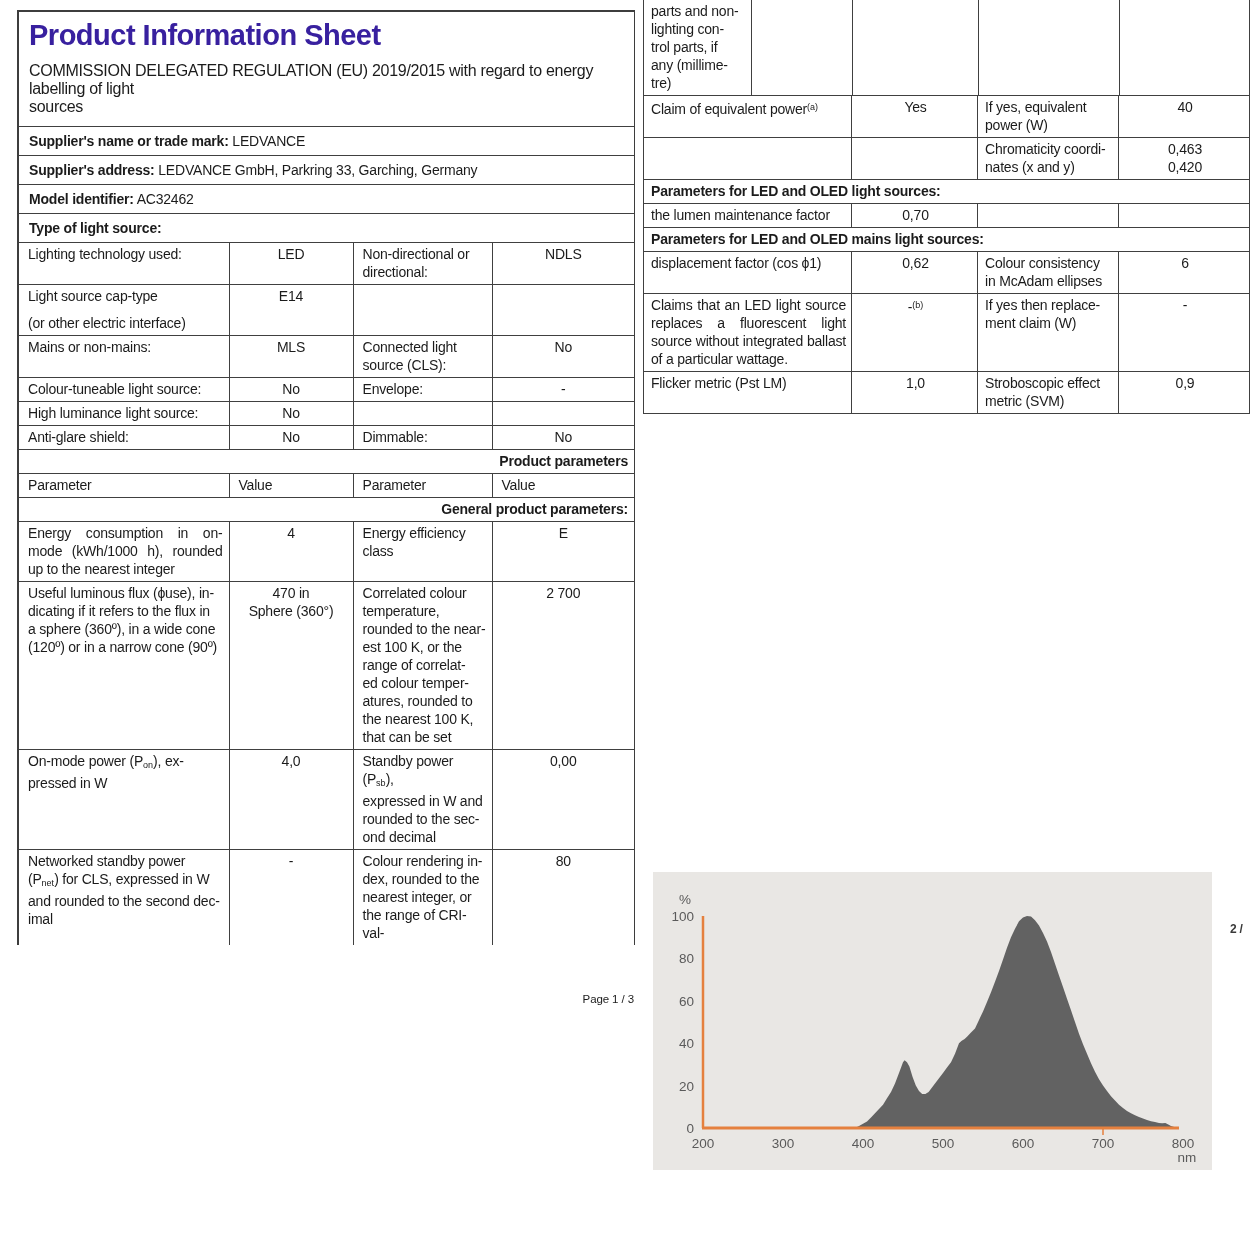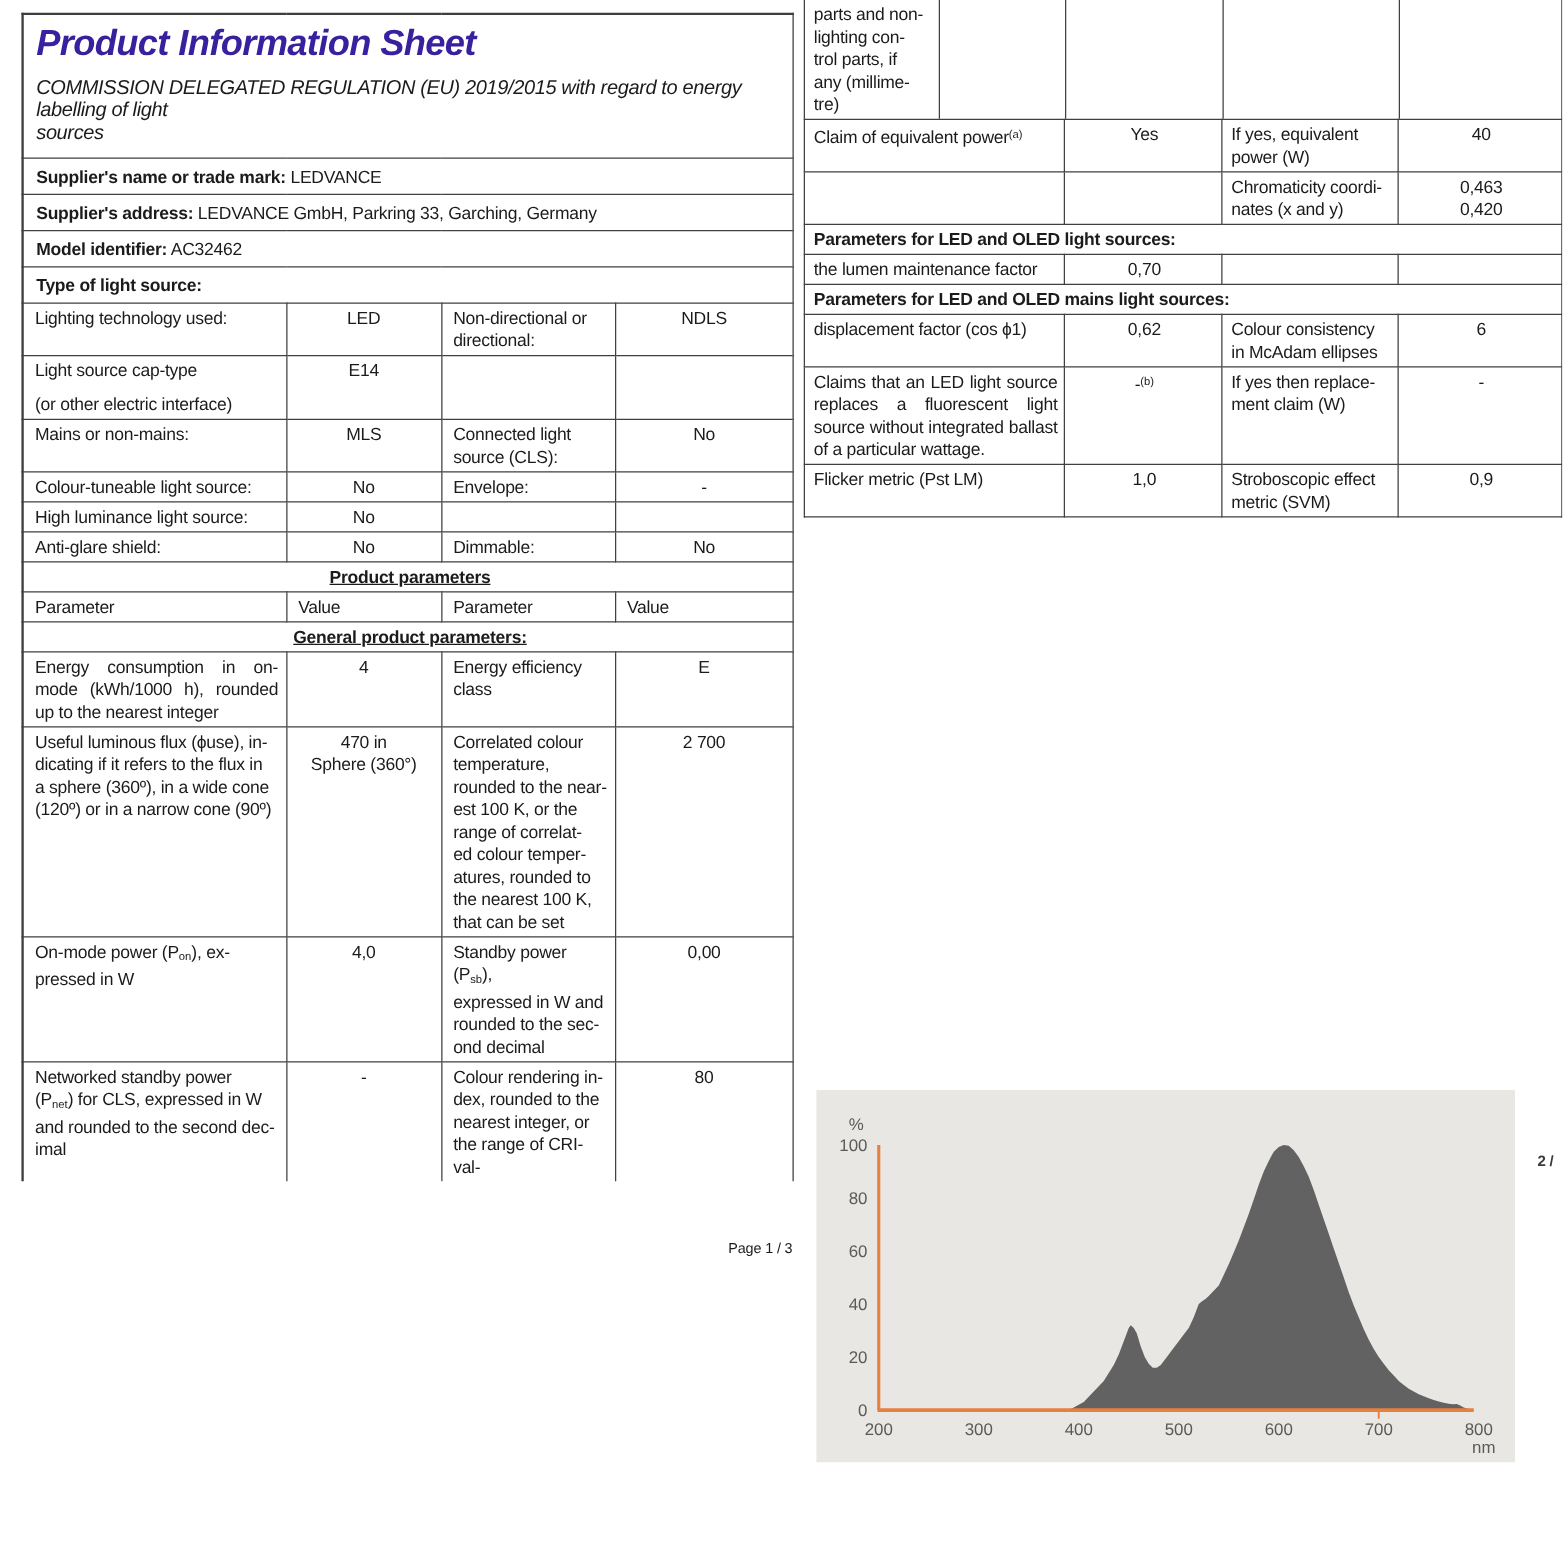--- a/index.html
+++ b/index.html
@@ -8,29 +8,29 @@
          color:#1b1b1b; letter-spacing:-0.2px; }
   .canvas { position:relative; width:1250px; height:1250px; background:#fff; overflow:hidden; }
 
   
   table { border-collapse:collapse; table-layout:fixed; }
   td { border:1px solid #404040; vertical-align:top; padding:2px 6px 3px 9px; }
   .v { text-align:center; padding:2px 4px; }
   .b { font-weight:bold; }
   .pre { white-space:pre-line; }
   .jst { text-align:justify; }
-  .ctr { text-align:center; font-weight:bold;text-decoration:underline; }
+  .ctr { text-align:right; font-weight:bold; }
   sub, sup { font-size:9px; letter-spacing:0; }
   sup { vertical-align:4px; }
   sub { vertical-align:-2px; }
   .fq { font-size:10px; }
 
   .left-col { position:absolute; left:17px; top:10px; width:618px; height:935px; overflow:hidden; }
   .lt { width:617px; border:2px solid #3d3d3d; border-bottom:0; }
-  .title-cell { padding:6px 12px 10px 10px;font-style:italic; }
+  .title-cell { padding:6px 12px 10px 10px; }
   .doc-title { font-size:29px; line-height:34px; font-weight:bold; color:#38209f; letter-spacing:-0.5px; }
   .doc-sub { margin-top:10px; font-size:16px; letter-spacing:-0.3px; }
   .lab-row td { padding:5px 2px 5px 10px; }
   .gap-top { margin-top:9px; }
 
   .inner { width:100%; border:0; }
   .inner td:first-child { border-left:0; }
   .inner td:last-child { border-right:0; }
   .inner tr:first-child td { border-top:0; }
   .inner tr:last-child td { border-bottom:0; }

